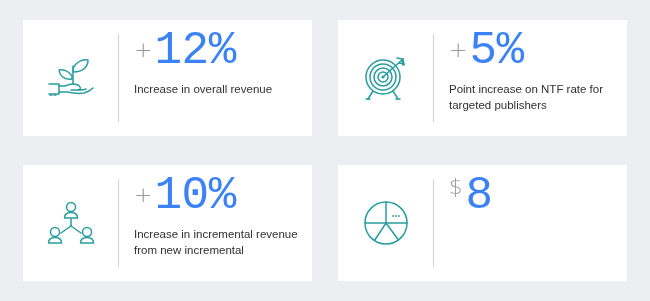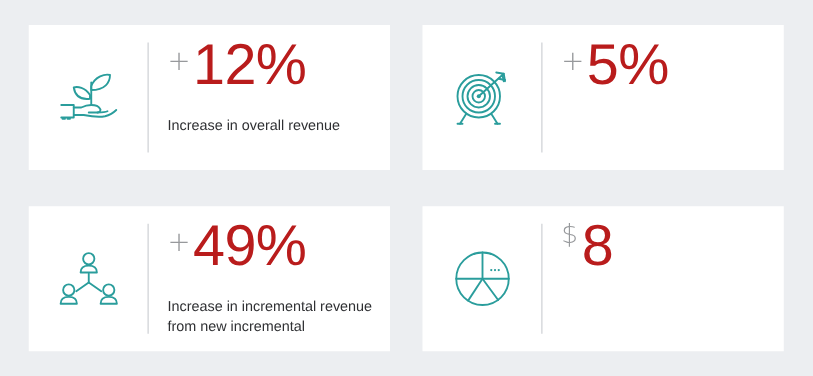--- a/index.html
+++ b/index.html
@@ -72,36 +72,36 @@
     margin-top: 9px;
     margin-right: 2px;
     font-family: "DejaVu Sans", sans-serif;
   }
   .metric-sign.dollar {
     font-size: 21px;
     margin-top: 2px;
     margin-right: 3px;
   }
   .metric-value {
-    color: #b91c1c;
+    color: #3b82f6;
     font-size: 46px;
     font-weight: 300;
     line-height: 0.95;
     letter-spacing: -0.5px;
-    font-family: Liberation Sans, sans-serif;
+    font-family: Liberation Mono, monospace;
   }
   .metric-value.heavy {
     font-weight: 400;
     font-size: 46px;
   }
   .metric-desc {
     color: #2f3033;
     font-size: 11.5px;
     line-height: 1.35;
-    margin-top: 20px;
+    margin-top: 8px;
     max-width: 175px;
     font-family: "Liberation Sans", sans-serif;
   }
   .card-b .metric-desc,
   .card-d .metric-desc {
     max-width: 180px;
   }
   .card-c .metric-desc {
     max-width: 185px;
   }
@@ -159,20 +159,21 @@
         <path d="M7 46 L11 46"></path>
         <path d="M37 46 L41 46"></path>
       </svg>
     </div>
     <div class="divider"></div>
     <div class="content-cell">
       <div class="metric-line">
         <span class="metric-sign">+</span>
         <span class="metric-value">5%</span>
       </div>
+      <div class="metric-desc">Point increase on NTF rate for targeted publishers</div>
     </div>
   </div>
 
   <div class="stat-card card-c">
     <div class="icon-cell">
       <svg width="58" height="48" viewBox="0 0 58 48" fill="none" stroke="#2a9d9c" stroke-width="1.5" stroke-linecap="round" stroke-linejoin="round">
 
         <circle cx="29" cy="8" r="4.5"></circle>
         <path d="M22.5 19 C22.5 15 25.5 13.5 29 13.5 C32.5 13.5 35.5 15 35.5 19 Z"></path>
 
@@ -184,21 +185,21 @@
         <path d="M6.5 44 C6.5 40 9.5 38.5 13 38.5 C16.5 38.5 19.5 40 19.5 44 Z"></path>
 
         <circle cx="45" cy="33" r="4.5"></circle>
         <path d="M38.5 44 C38.5 40 41.5 38.5 45 38.5 C48.5 38.5 51.5 40 51.5 44 Z"></path>
       </svg>
     </div>
     <div class="divider"></div>
     <div class="content-cell">
       <div class="metric-line">
         <span class="metric-sign">+</span>
-        <span class="metric-value">49%</span>
+        <span class="metric-value">10%</span>
       </div>
       <div class="metric-desc">Increase in incremental revenue from new incremental</div>
     </div>
   </div>
 
   <div class="stat-card card-d">
     <div class="icon-cell">
       <svg width="54" height="52" viewBox="0 0 54 52" fill="none" stroke="#2a9d9c" stroke-width="1.5" stroke-linecap="round" stroke-linejoin="round">
         <circle cx="27" cy="26" r="21"></circle>
 

